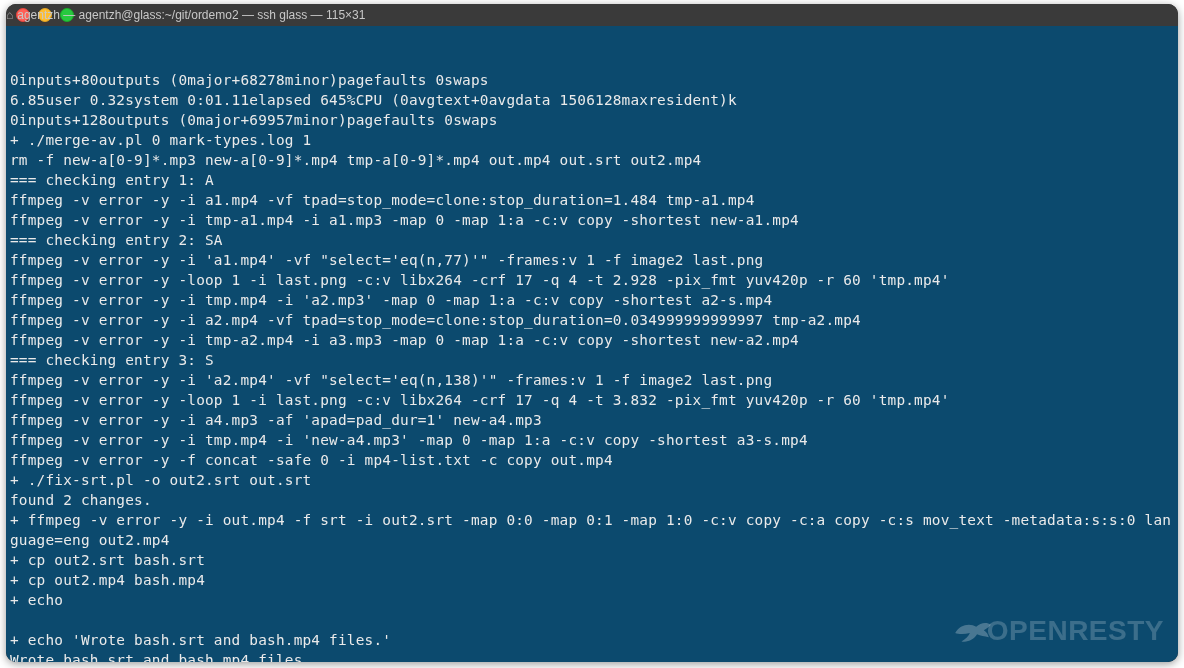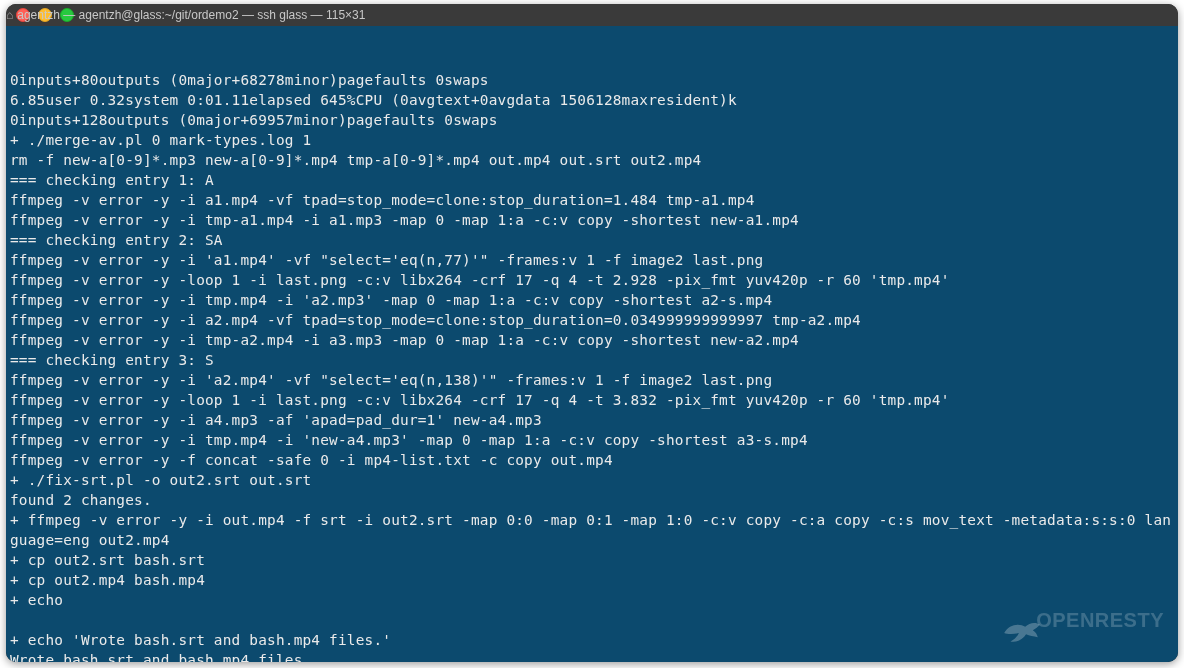--- a/index.html
+++ b/index.html
@@ -74,25 +74,25 @@
   .line {
     white-space: pre-wrap;
     word-break: break-all;
   }
   .watermark {
     position: absolute;
     right: 14px;
     bottom: 10px;
     color: rgba(255,255,255,0.20);
     font-family: "Arial", sans-serif;
-    font-size: 20px;
+    font-size: 28px;
     font-weight: 600;
     letter-spacing: 0.5px;
     display: flex;
-    align-items: flex-start;
+    align-items: center;
     pointer-events: none;
   }
   .watermark svg {
     width: 42px;
     height: 42px;
     margin-right: -6px;
     opacity: 0.25;
     fill: #ffffff;
   }
 </style>

